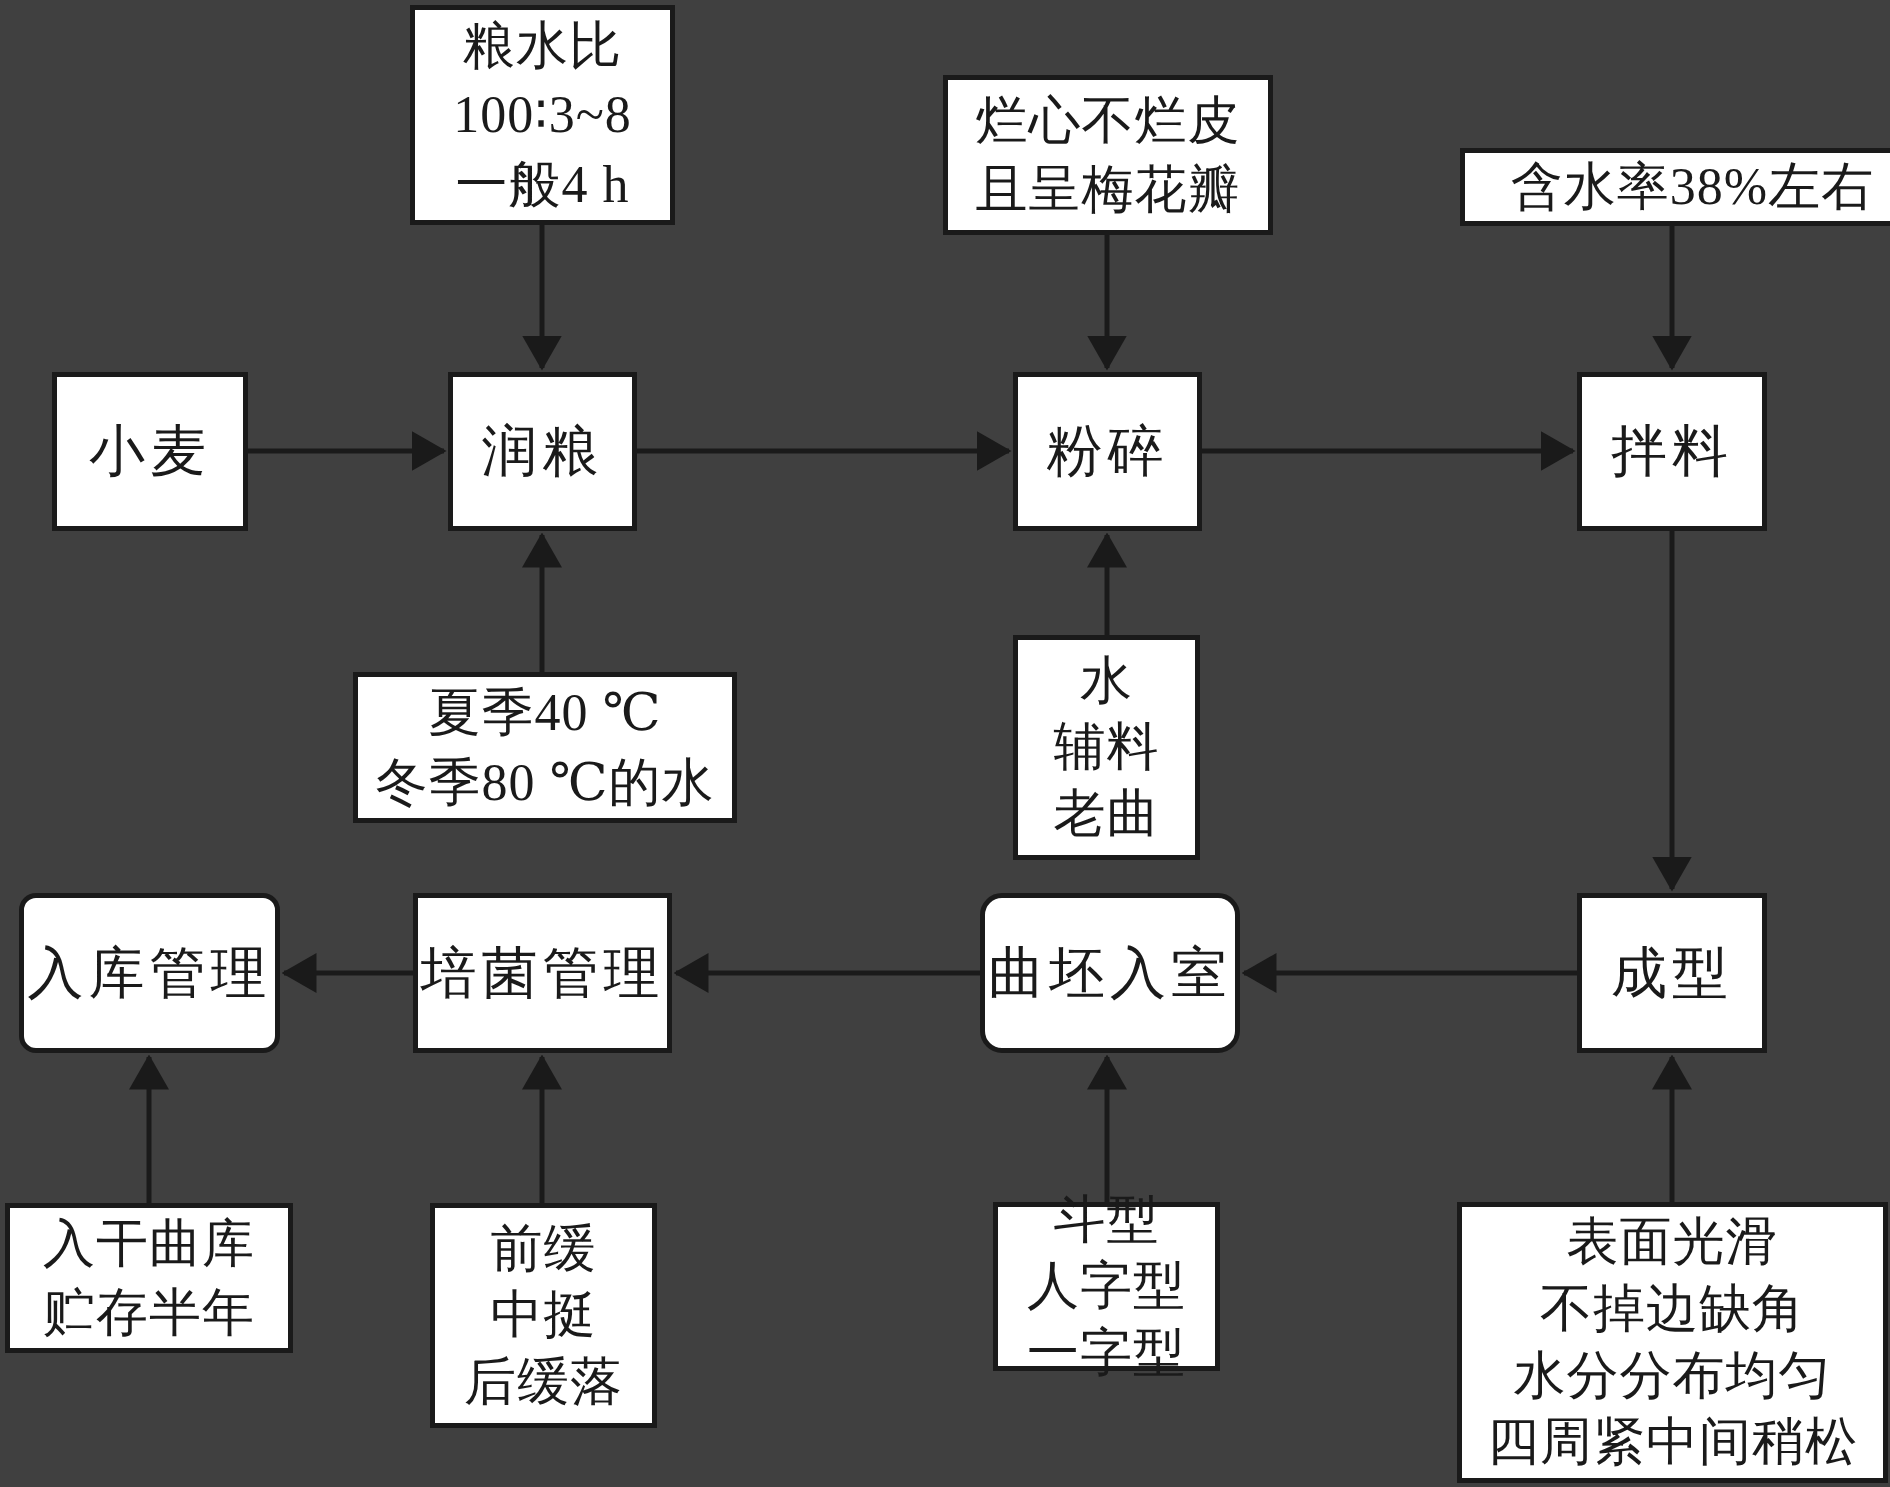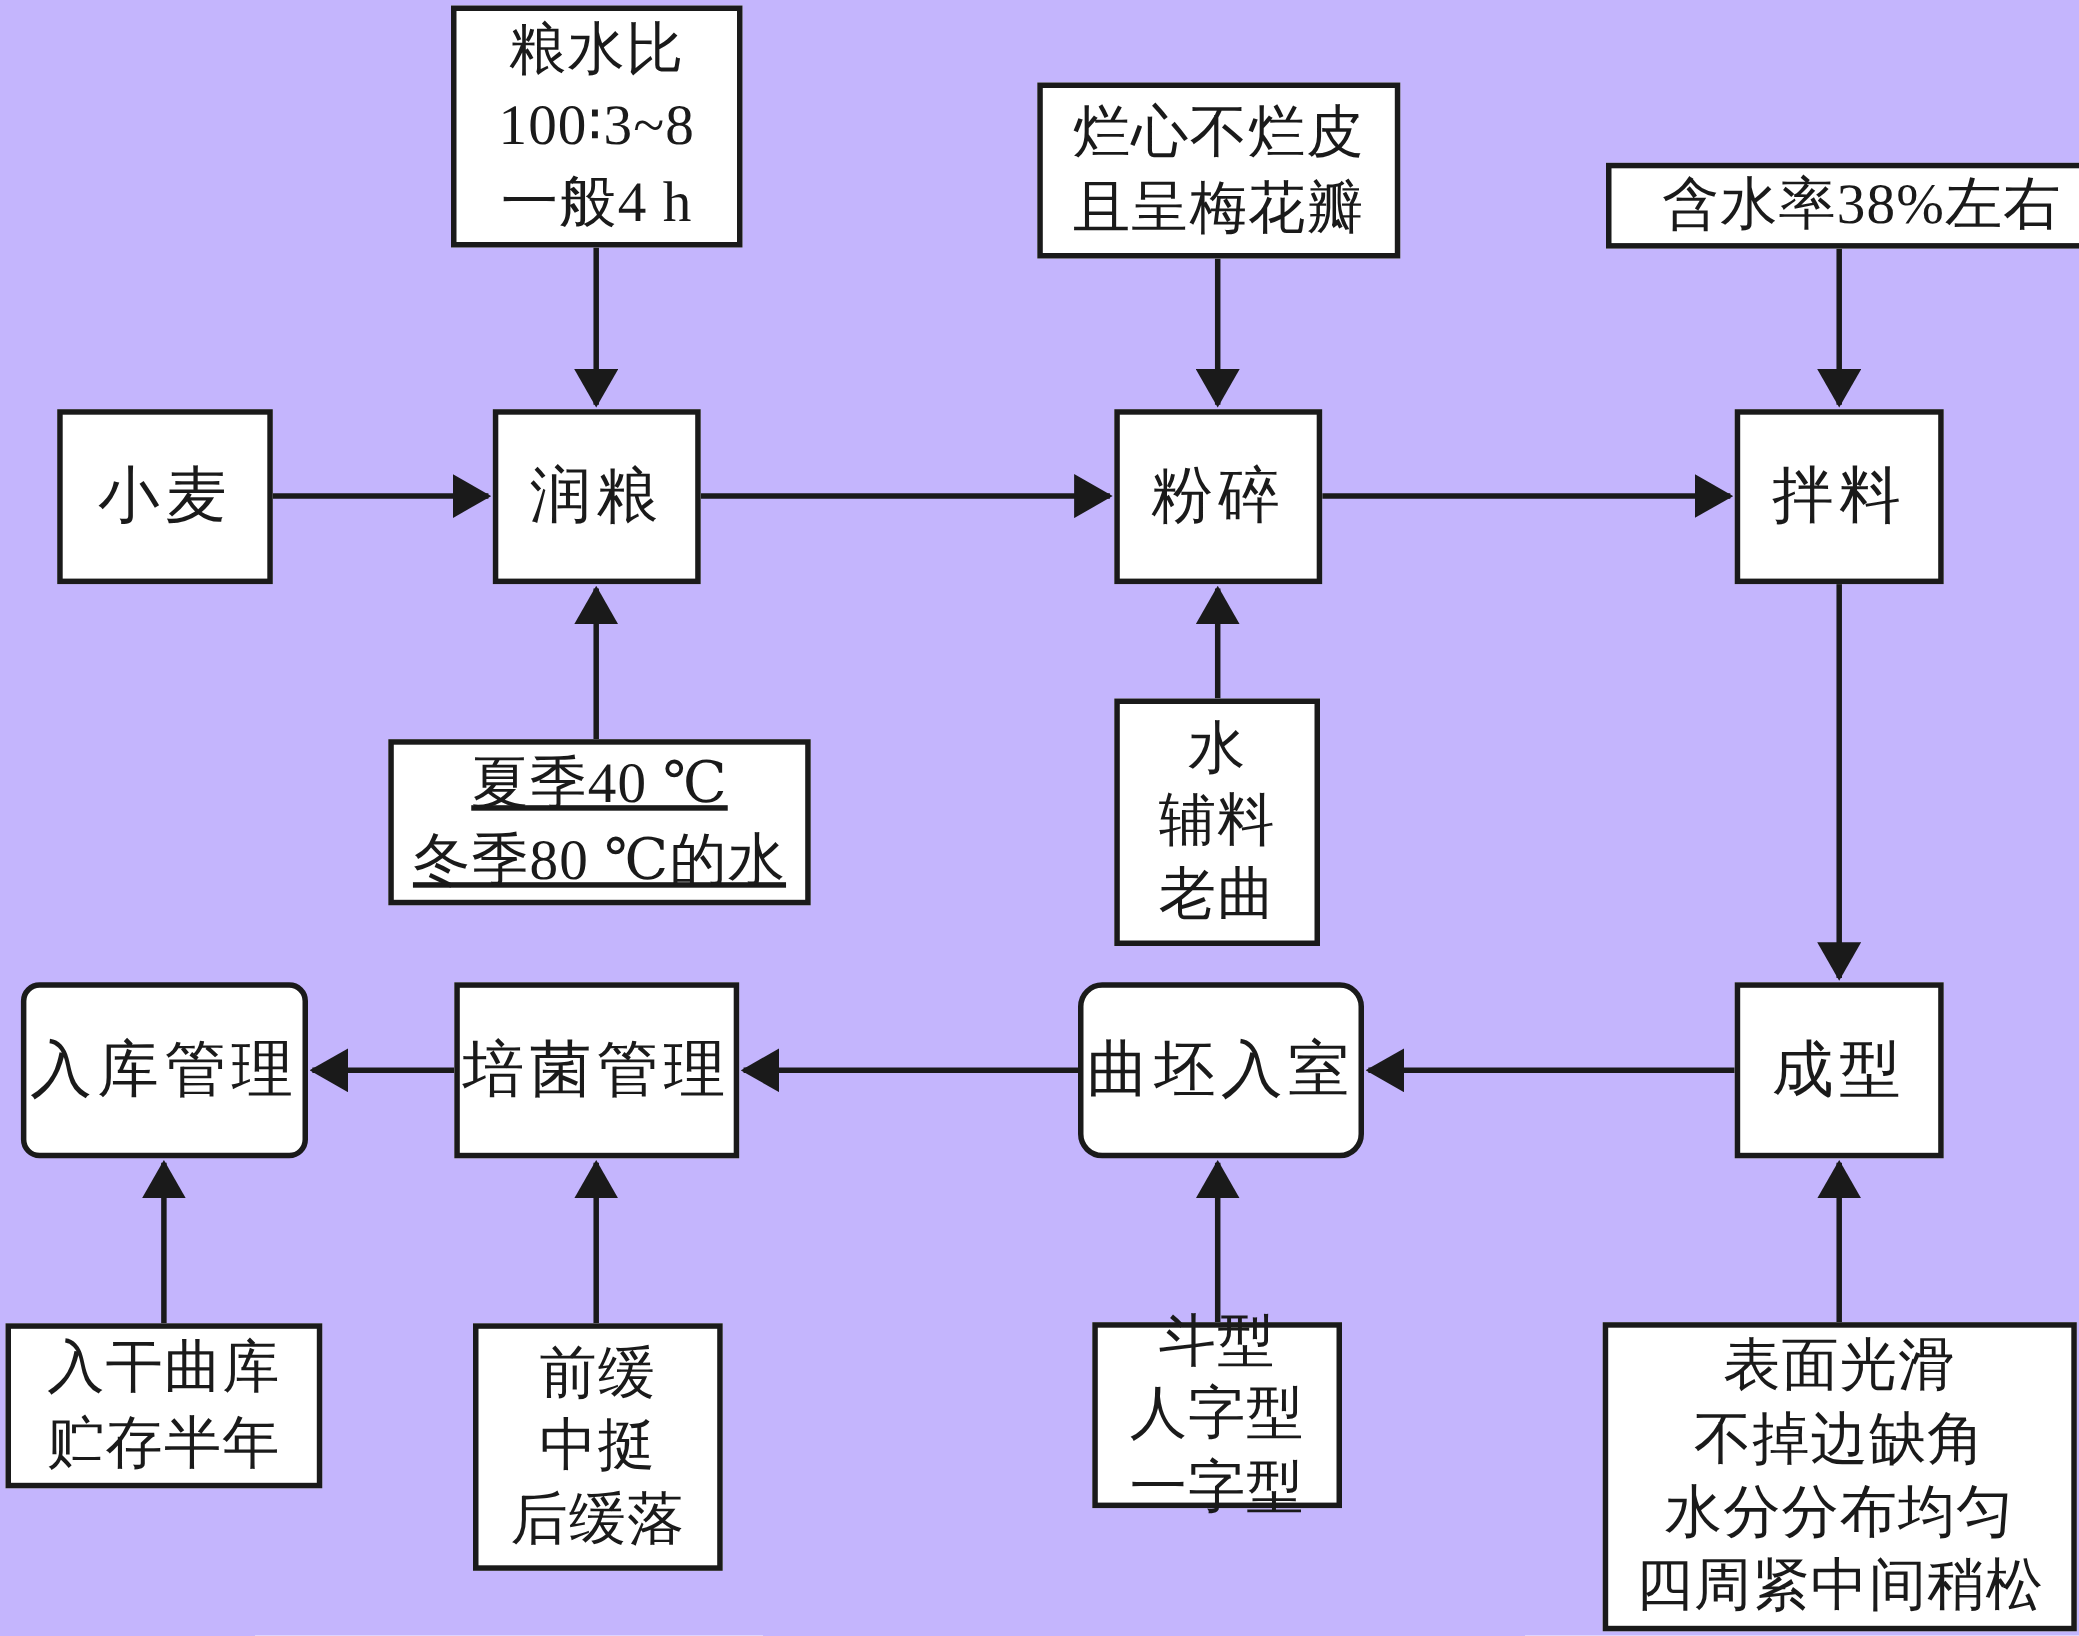--- a/index.html
+++ b/index.html
@@ -1,20 +1,20 @@
 <!DOCTYPE html>
 <html><head>
 <meta charset="utf-8">
 <style>
   html, body { margin: 0; padding: 0; background: #ffffff; }
   .canvas {
     position: relative;
     width: 1890px;
     height: 1487px;
-    background: #c4b5fd;
+    background: #404040;
     font-family: "Liberation Serif", "DejaVu Serif", serif;
     color: #1a1a1a;
     overflow: hidden;
   }
   .edges-layer {
     position: absolute;
     left: 0; top: 0;
     width: 1890px; height: 1487px;
   }
   .box {
@@ -99,21 +99,21 @@
   <div class="box proc" style="left:448px; top:372px; width:189px; height:159px;">
     <span>润粮</span>
   </div>
   <div class="box proc" style="left:1013px; top:372px; width:189px; height:159px;">
     <span>粉碎</span>
   </div>
   <div class="box proc" style="left:1577px; top:372px; width:190px; height:159px;">
     <span>拌料</span>
   </div>
 
-  <div class="box note" style="left:353px; top:672px; width:384px; height:151px;text-decoration:underline;">
+  <div class="box note" style="left:353px; top:672px; width:384px; height:151px;">
     <span>夏季40 ℃
 冬季80 ℃的水</span>
   </div>
   <div class="box note note-tight" style="left:1013px; top:635px; width:187px; height:225px;">
     <span>水
 辅料
 老曲</span>
   </div>
 
   <div class="box proc" style="left:19px; top:893px; width:261px; height:160px;border-radius:17px;">

